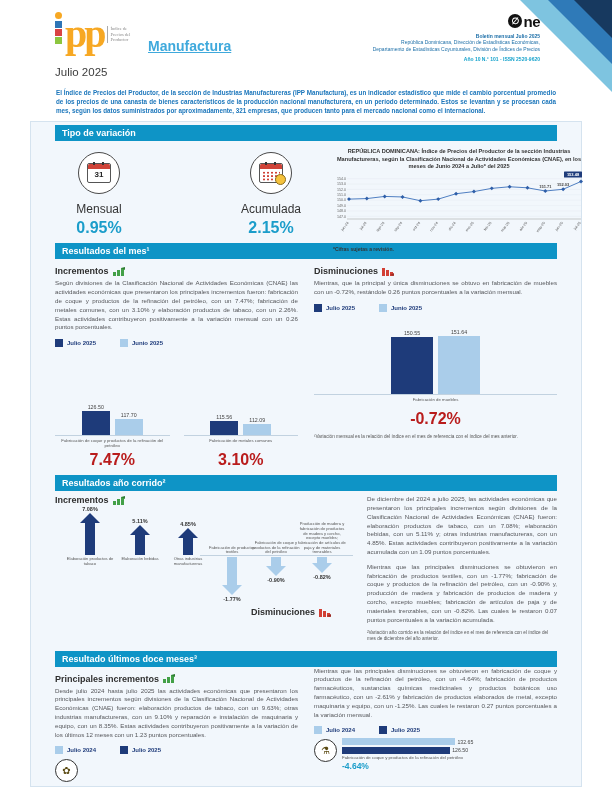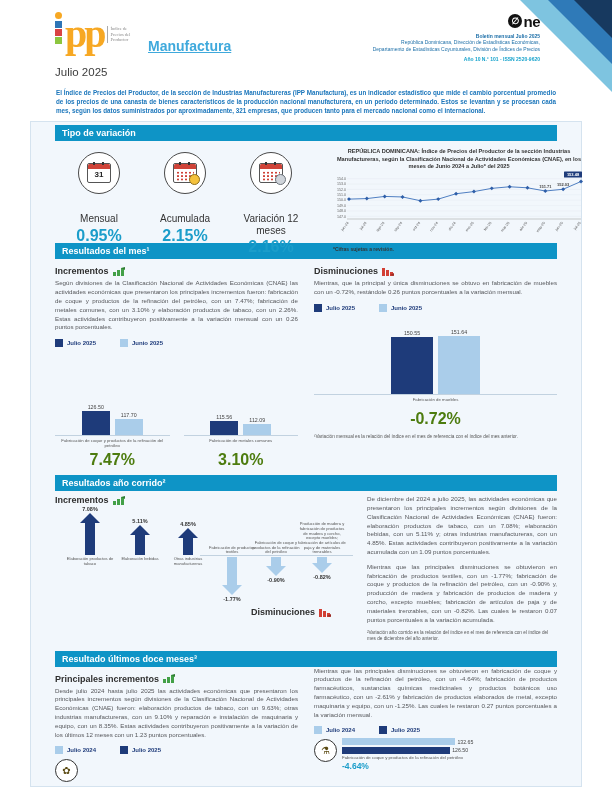--- a/index.html
+++ b/index.html
@@ -45,21 +45,21 @@
   .vcircle{width:40px;height:40px;border:1.6px solid #4a4a4a;border-radius:50%;margin:0 auto;
            display:flex;align-items:center;justify-content:center;position:relative;background:#fff;}
   .cal{width:22px;height:18px;border:1px solid #555;border-radius:2px;background:#fff;position:relative;}
   .cal-rings{position:absolute;top:-2.5px;left:5px;width:2px;height:3px;background:#333;box-shadow:9px 0 #333;}
   .cal-top{height:5px;background:#cf4338;border-radius:1.5px 1.5px 0 0;}
   .cal-num{font-size:8px;font-weight:bold;color:#222;text-align:center;line-height:12px;}
   .cal-grid{height:10px;margin:1.5px 2px 0;
      background-image:radial-gradient(circle,#cf4338 .8px,transparent 1px);background-size:4px 3.4px;}
   .badge{position:absolute;right:-4px;bottom:-3px;width:9px;height:9px;border-radius:50%;border:1px solid #8c6d1c;background:#f5c23c;}
   .badge.mag{background:#cfd4da;border-color:#6c737b;}
-  .varlabel{font-size:10px;color:#333;margin-top:19px;line-height:1.15;}
+  .varlabel{font-size:12px;color:#333;margin-top:9px;line-height:1.15;}
   .varvalue{font-size:16px;font-weight:bold;color:#1b9dca;margin-top:2px;}
   .varchart{flex:1;}
   .ctitle{font-size:5.6px;font-weight:bold;color:#333;text-align:center;line-height:1.3;margin-bottom:1px;}
   .cnote{font-size:5px;font-weight:bold;color:#333;margin-top:1px;}
   
   .cols{display:flex;gap:16px;}
   .col{flex:1;min-width:0;}
   .subhead{font-size:9px;font-weight:bold;color:#2f2f2f;display:flex;align-items:center;gap:4px;margin:7px 0 3px;}
   .para{font-size:6.2px;color:#55565a;text-align:justify;line-height:1.42;margin:0;}
   .legend{display:flex;gap:24px;margin:7px 0 3px;}
@@ -68,21 +68,21 @@
   .sw.dark{background:#1e3b7a;}.sw.light{background:#aacdea;}
   
   .vchart{display:flex;align-items:flex-end;gap:14px;height:118px;margin-top:4px;}
   .vchart.single{justify-content:center;height:112px;}
   .vgroup{flex:1;text-align:center;min-width:0;}
   .vbars{display:flex;align-items:flex-end;justify-content:center;gap:5px;border-bottom:1px solid #c2d2e0;padding:0 2px;}
   .vcol{display:flex;flex-direction:column;align-items:center;}
   .vval{font-size:5.3px;color:#444;margin-bottom:1px;}
   .vbar.dark{background:#1e3b7a;}.vbar.light{background:#aacdea;}
   .vlabel{font-size:4.3px;color:#555;line-height:1.2;margin-top:2px;height:11px;overflow:hidden;}
-  .vpct{font-size:16px;font-weight:bold;color:#4d7c0f;margin-top:2px;}
+  .vpct{font-size:16px;font-weight:bold;color:#b91c1c;margin-top:2px;}
   .fnote{font-size:4.7px;color:#555;margin-top:6px;line-height:1.3;}
   
   .ytd{display:flex;gap:14px;padding:4px 0 2px;}
   .ytdleft{flex:0 0 298px;position:relative;height:132px;}
   .ytdright{flex:1;}
   .ah{position:absolute;width:48px;text-align:center;}
   .aval{font-size:5.5px;font-weight:bold;color:#333;margin-bottom:1px;}
   .head-up{width:0;height:0;border-left:10px solid transparent;border-right:10px solid transparent;
            border-bottom:10px solid #1e3b7a;margin:0 auto;}
   .shaft-up{width:10px;background:#1e3b7a;margin:0 auto;}
@@ -170,32 +170,20 @@
           <div class="vcircle">
             <div class="cal">
                 <div class="cal-rings"></div>
                 <div class="cal-top"></div>
                 <div class="cal-grid"></div>
                 <div class="badge"></div>
               </div>
           </div>
           <div class="varlabel">Acumulada</div>
           <div class="varvalue">2.15%</div>
-        </div>
-        <div class="varitem">
-          <div class="vcircle">
-            <div class="cal">
-                <div class="cal-rings"></div>
-                <div class="cal-top"></div>
-                <div class="cal-grid"></div>
-                <div class="badge mag"></div>
-              </div>
-          </div>
-          <div class="varlabel">Variación 12 meses</div>
-          <div class="varvalue">2.16%</div>
         </div>
       </div>
       <div class="varchart">
         <div class="ctitle">REPÚBLICA DOMINICANA: Índice de Precios del Productor de la sección Industrias Manufactureras, según la Clasificación Nacional de Actividades Económicas (CNAE), en los meses de Junio 2024 a Julio* del 2025</div>
         <svg id="line-svg" width="252" height="70" viewBox="0 0 252 70">
             <line x1="14" y1="7.6875" x2="248" y2="7.6875" stroke="#e3e9ef" stroke-width="0.4"></line>
             <text x="13" y="8.9875" font-size="3.6" fill="#666" text-anchor="end">154.0</text>
             <line x1="14" y1="13.0625" x2="248" y2="13.0625" stroke="#e3e9ef" stroke-width="0.4"></line>
             <text x="13" y="14.3625" font-size="3.6" fill="#666" text-anchor="end">153.0</text>
             <line x1="14" y1="18.4375" x2="248" y2="18.4375" stroke="#e3e9ef" stroke-width="0.4"></line>

